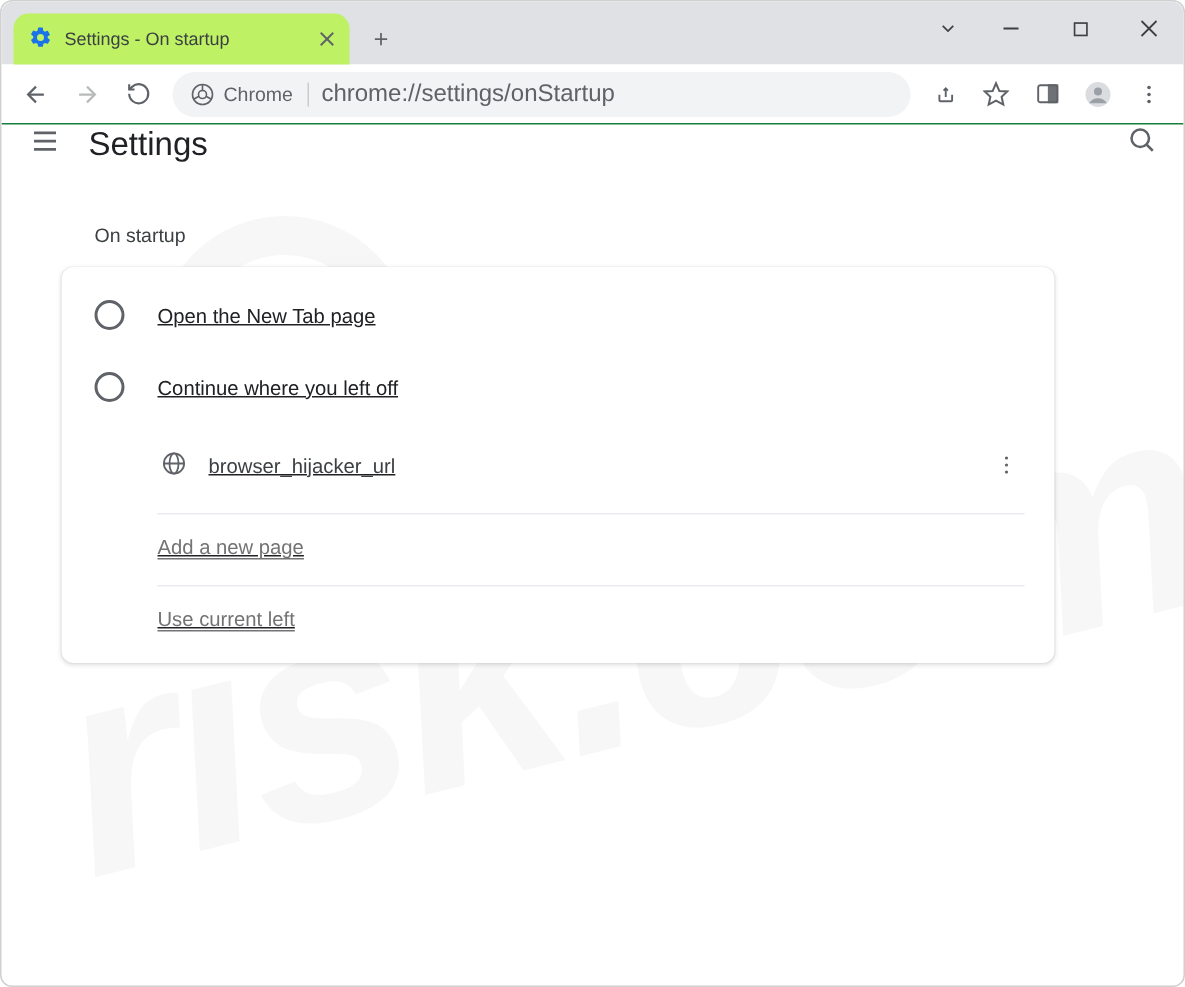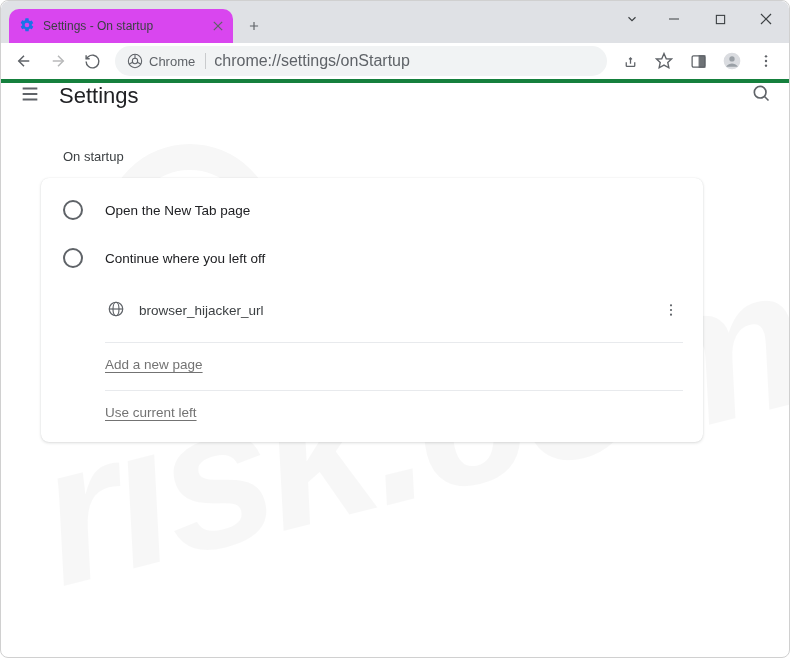--- a/index.html
+++ b/index.html
@@ -36,21 +36,21 @@
   .tab-strip {
     height: 42px;
     background: #dfe1e5;
     display: flex;
     align-items: flex-end;
     padding-left: 8px;
     border-top-left-radius: 8px;
     border-top-right-radius: 8px;
   }
   .tab {
-    background: #d946ef;
+    background: #bef264;
     height: 34px;
     width: 224px;
     border-top-left-radius: 10px;
     border-top-right-radius: 10px;
     display: flex;
     align-items: center;
     padding: 0 10px;
     gap: 8px;
     position: relative;
   }
@@ -74,21 +74,21 @@
     margin-left: 6px;
     display: flex;
     align-items: center;
     justify-content: center;
     color: #5f6368;
     margin-bottom: 2px;
   }
   .toolbar {
     height: 40px;
     background: #fff;
-    border-bottom: 4px solid #15803d;
+    border-bottom: 1px solid #15803d;
     display: flex;
     align-items: center;
     padding: 0 8px;
     gap: 4px;
   }
   .tb-btn {
     width: 30px;
     height: 30px;
     display: flex;
     align-items: center;
@@ -148,20 +148,21 @@
     color: #3c4043;
     margin-bottom: 14px;
     padding-left: 22px;
   }
   .card {
     background: #fff;
     border-radius: 8px;
     box-shadow: 0 1px 3px rgba(60,64,67,.18), 0 0 1px rgba(60,64,67,.12);
     padding: 8px 0;
     width: 662px;
+    text-decoration: underline;
   }
   .radio-row {
     display: flex;
     align-items: center;
     padding: 14px 22px;
     gap: 22px;
   }
   .radio-outer {
     width: 20px; height: 20px;
     border: 2px solid #5f6368;

